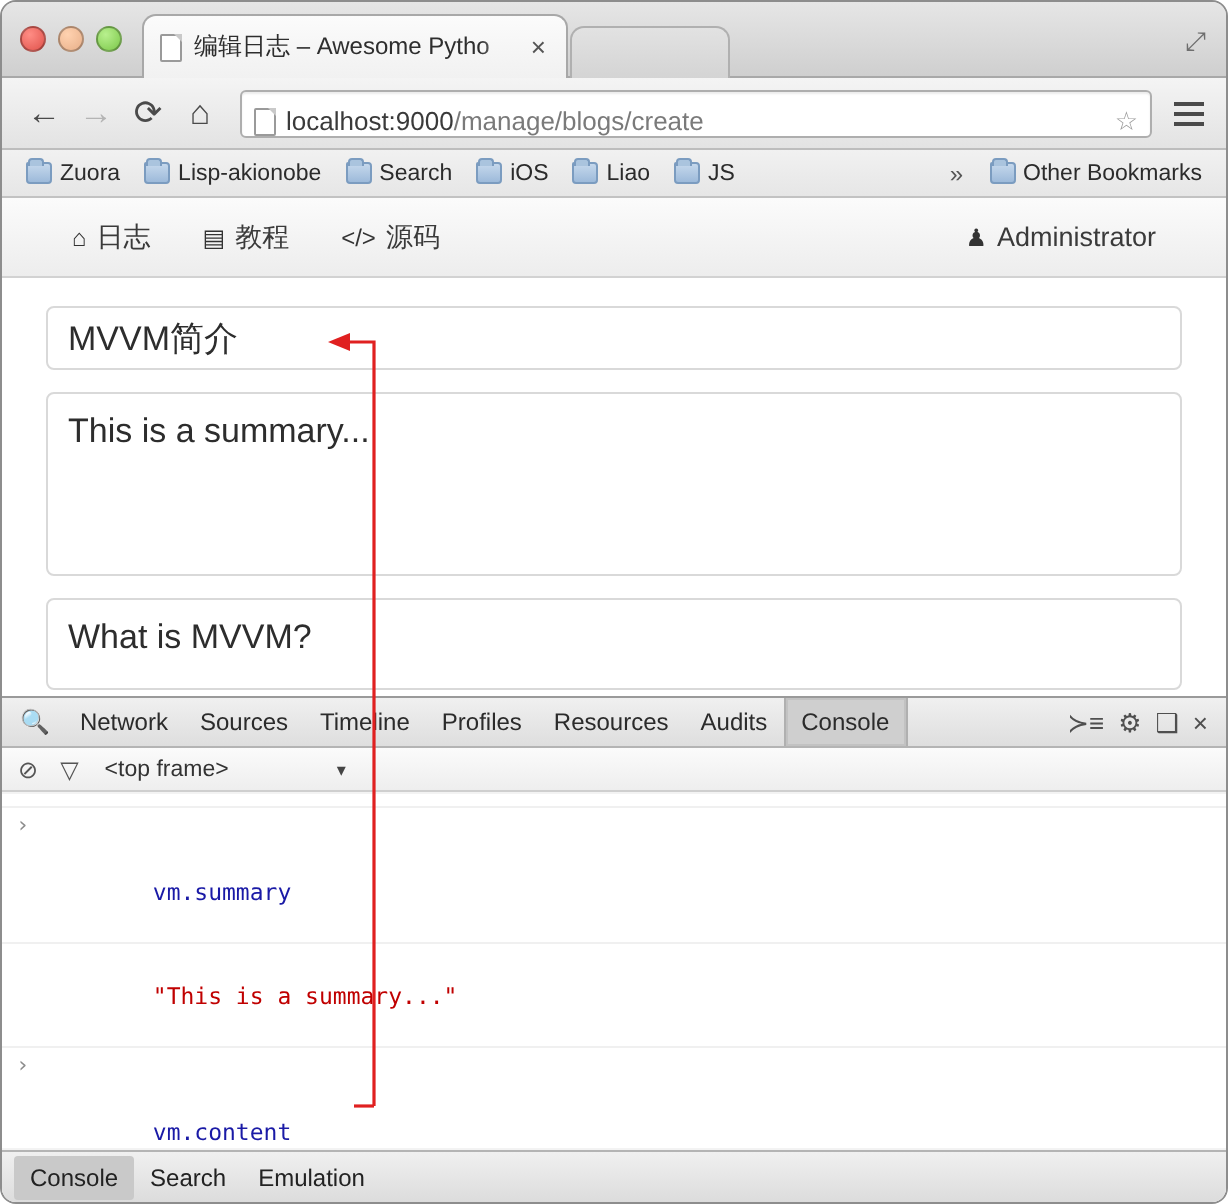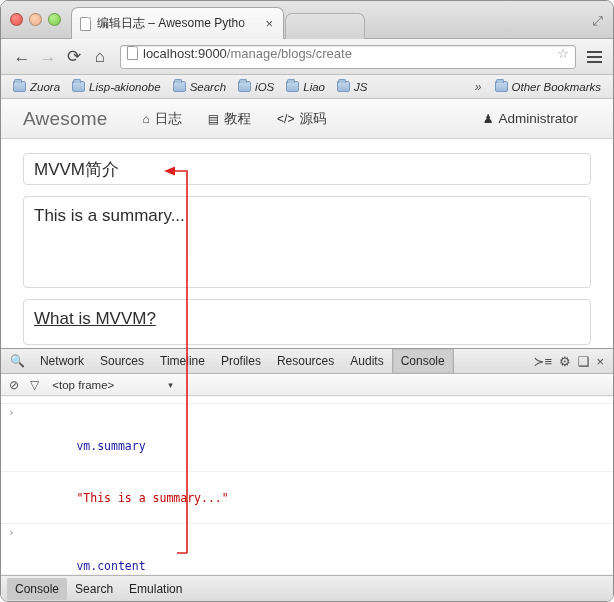--- a/index.html
+++ b/index.html
@@ -96,38 +96,38 @@
   .nav-btn {
     width: 26px; height: 26px;
     display: flex; align-items: center; justify-content: center;
     font-size: 17px; color: #4a4a4a;
     flex: 0 0 auto;
   }
   .nav-btn.dim { color: #b4b4b4; }
   .omnibox {
     flex: 1 1 auto; height: 24px; margin: 0 7px;
     background: #fff; border: 1px solid #aeaeae; border-radius: 3px;
-    display: flex; align-items: flex-start; padding: 0 6px;
+    display: flex; align-items: flex-end; padding: 0 6px;
     box-shadow: inset 0 1px 1px rgba(0,0,0,.08);
   }
   .omnibox .page-icon { margin-right: 5px; }
   .url { font-size: 13px; color: #3a3a3a; white-space: nowrap; flex: 1 1 auto; }
   .url .dim { color: #7a7a7a; }
   .star { font-size: 13px; color: #9c9c9c; }
   .hamburger { width: 22px; display:flex; flex-direction: column; gap: 3px; align-items:center; }
   .hamburger i { display:block; width: 15px; height: 2px; background: #4a4a4a; }
 
   
   .bookmarks {
     height: 24px;
     background: linear-gradient(#f1f1f1, #e6e6e6);
     border-bottom: 1px solid #c2c2c2;
     display: flex; align-items: center;
     padding: 0 6px; gap: 0;
-    font-size: 11.5px; color: #2b2b2b; font-style: italic;
+    font-size: 11.5px; color: #2b2b2b;
   }
   .bm { display: flex; align-items: center; padding: 0 6px; white-space: nowrap; }
   .folder {
     width: 13px; height: 11px; margin-right: 4px; flex: 0 0 auto;
     background: linear-gradient(#c5d8ec, #9dbada);
     border: 1px solid #7b9cc0; border-radius: 1px 2px 2px 2px;
     position: relative;
   }
   .folder::before {
     content: ""; position: absolute; left: 0; top: -3px;
@@ -173,21 +173,21 @@
     background: #fff;
     font-family: "Liberation Sans", sans-serif;
     font-size: 17px;
     color: #2d2d2d;
     padding: 8px 10px;
     outline: none;
     display: block;
   }
   .fld.title { height: 32px; padding: 6px 10px; }
   .fld.summary { height: 92px; margin-top: 11px; resize: none; line-height: 1.35; }
-  .fld.content { height: 46px; margin-top: 11px; resize: none; line-height: 1.35; text-decoration: underline; }
+  .fld.content { height: 46px; margin-top: 11px; resize: none; line-height: 1.35; }
 
   
   .devtools {
     position: absolute; left: 0; top: 347px;
     width: 612px; height: 253px;
     background: #f3f3f3;
     border-top: 1px solid #9a9a9a;
     font-family: "Liberation Sans", sans-serif;
   }
   .dt-tabs {
@@ -323,21 +323,20 @@
     <span class="bm-spacer"></span>
     <span class="bm-chev">»</span>
     <span class="bm">
       <span class="folder"></span>
       <span>Other Bookmarks</span>
     </span>
   </div>
 
   <div class="viewport">
     <div class="navbar">
-      <span class="brand">Awesome</span>
       <span class="nav-links">
         <span class="nav-link">
           <span class="nav-ico">⌂</span>
           <span>日志</span>
         </span>
         <span class="nav-link">
           <span class="nav-ico">▤</span>
           <span>教程</span>
         </span>
         <span class="nav-link">

